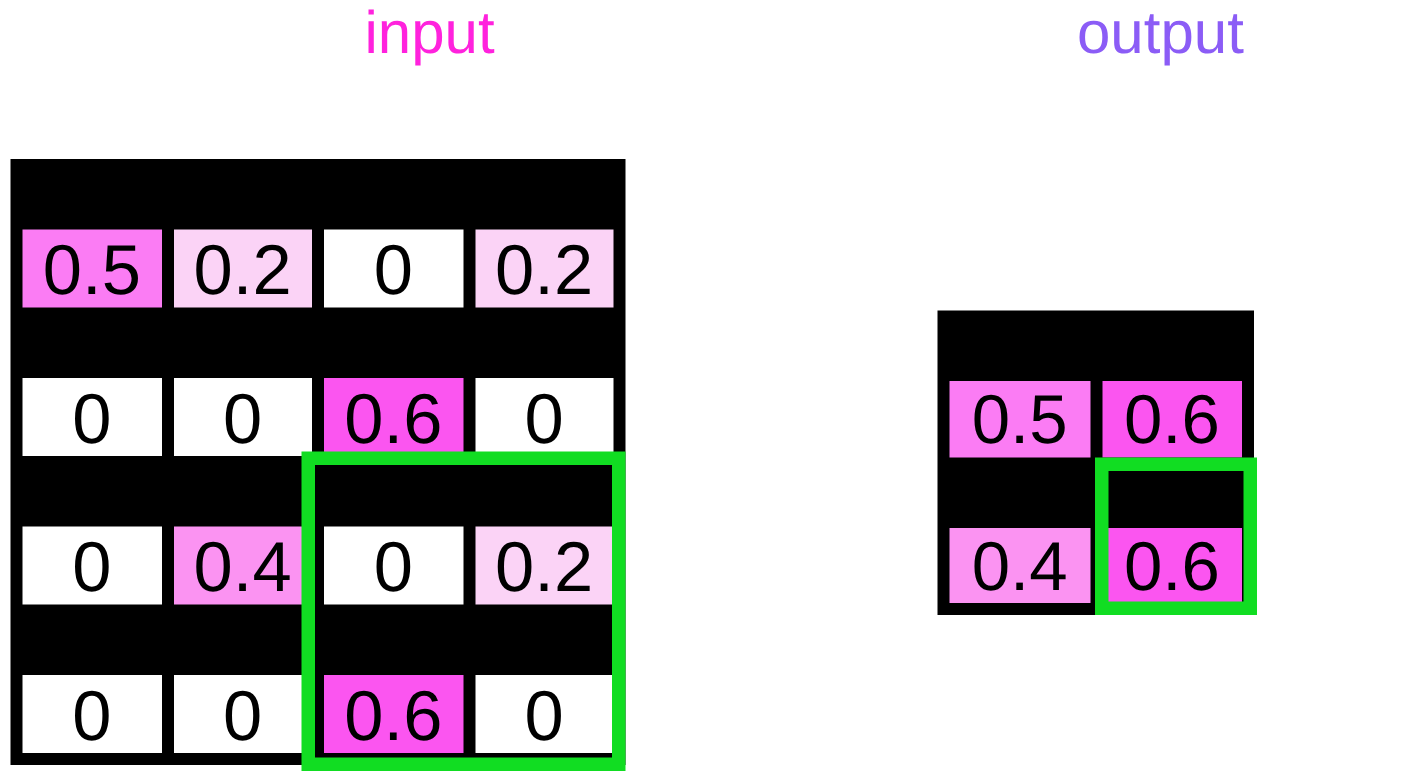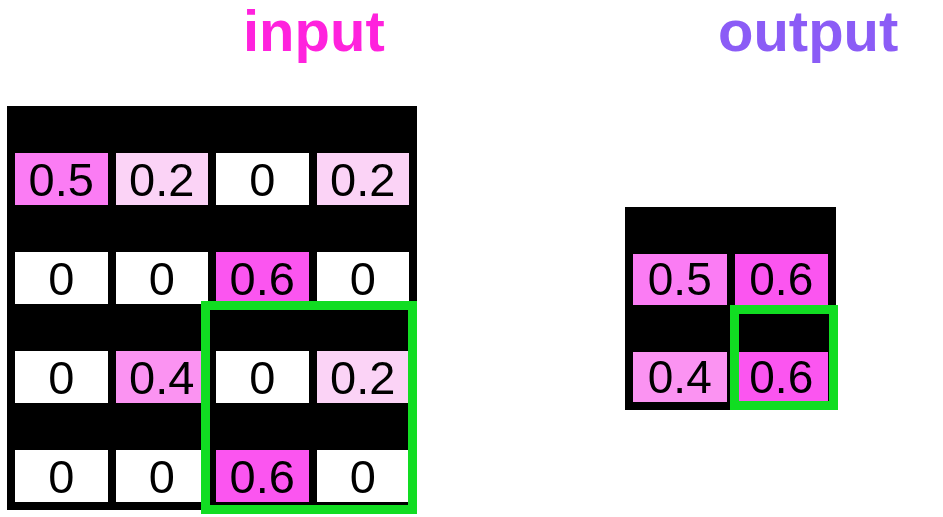--- a/index.html
+++ b/index.html
@@ -11,23 +11,23 @@
     width: 943px;
     height: 517px;
     position: relative;
     overflow: hidden;
     font-family: "Liberation Sans", sans-serif;
   }
 
   .label {
     position: absolute;
     color: #ff22dd;
-    font-size: 58px;
+    font-size: 40px;
     line-height: 1;
-    font-weight: 700;
+    font-weight: 400;
     white-space: nowrap;
     font-family: "Liberation Sans", sans-serif;
   }
   #label-input  { left: 243px; top: 2px; }
   #label-output { left: 718px; top: 2px; }
 
   
   .grid {
     position: absolute;
     background: #000000;

